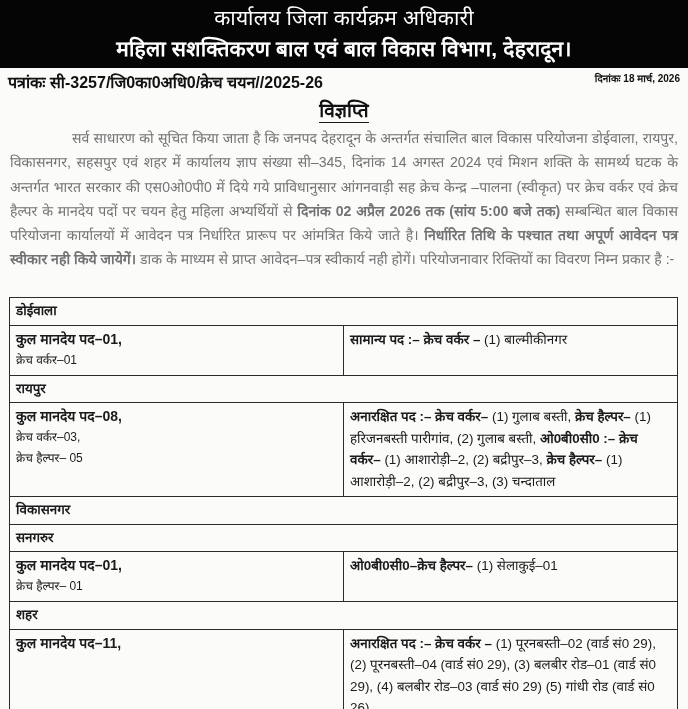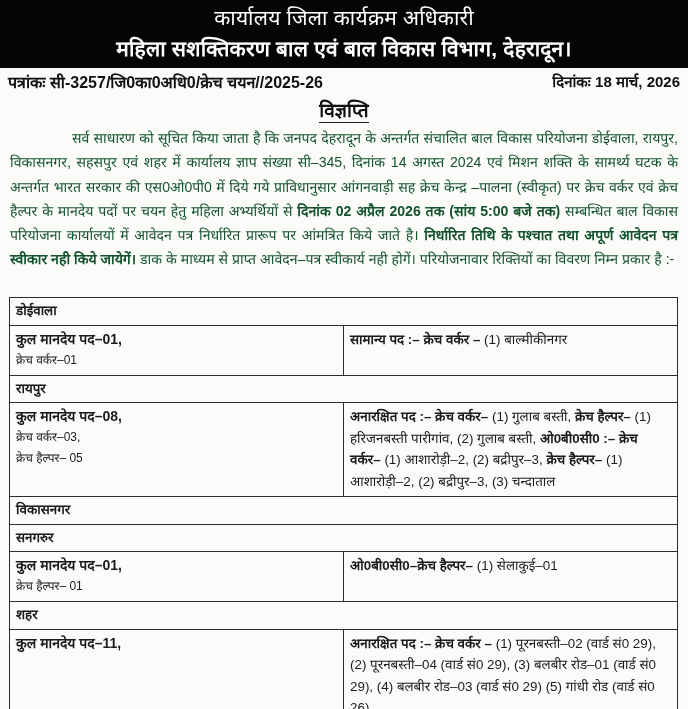--- a/index.html
+++ b/index.html
@@ -64,21 +64,21 @@
     left: 8px;
     top: 0;
     font-size: 16px;
     font-weight: bold;
     white-space: nowrap;
   }
   .ref-date {
     position: absolute;
     right: 8px;
     top: 0;
-    font-size: 15px;
+    font-size: 10px;
     font-weight: bold;
     white-space: nowrap;
   }
 
   
   .doc-title {
     position: absolute;
     left: 0;
     top: 97px;
     width: 688px;
@@ -95,21 +95,21 @@
   .body-para {
     position: absolute;
     left: 10px;
     top: 126px;
     width: 668px;
     font-size: 14.1px;
     line-height: 24.3px;
     text-align: justify;
     text-justify: inter-word;
     text-indent: 62px;
-    color: #14532d;
+    color: #737373;
   }
   .body-para b { font-weight: bold; }
 
   
   .tbl {
     position: absolute;
     left: 9px;
     top: 297px;
     width: 669px;
     border-collapse: collapse;

